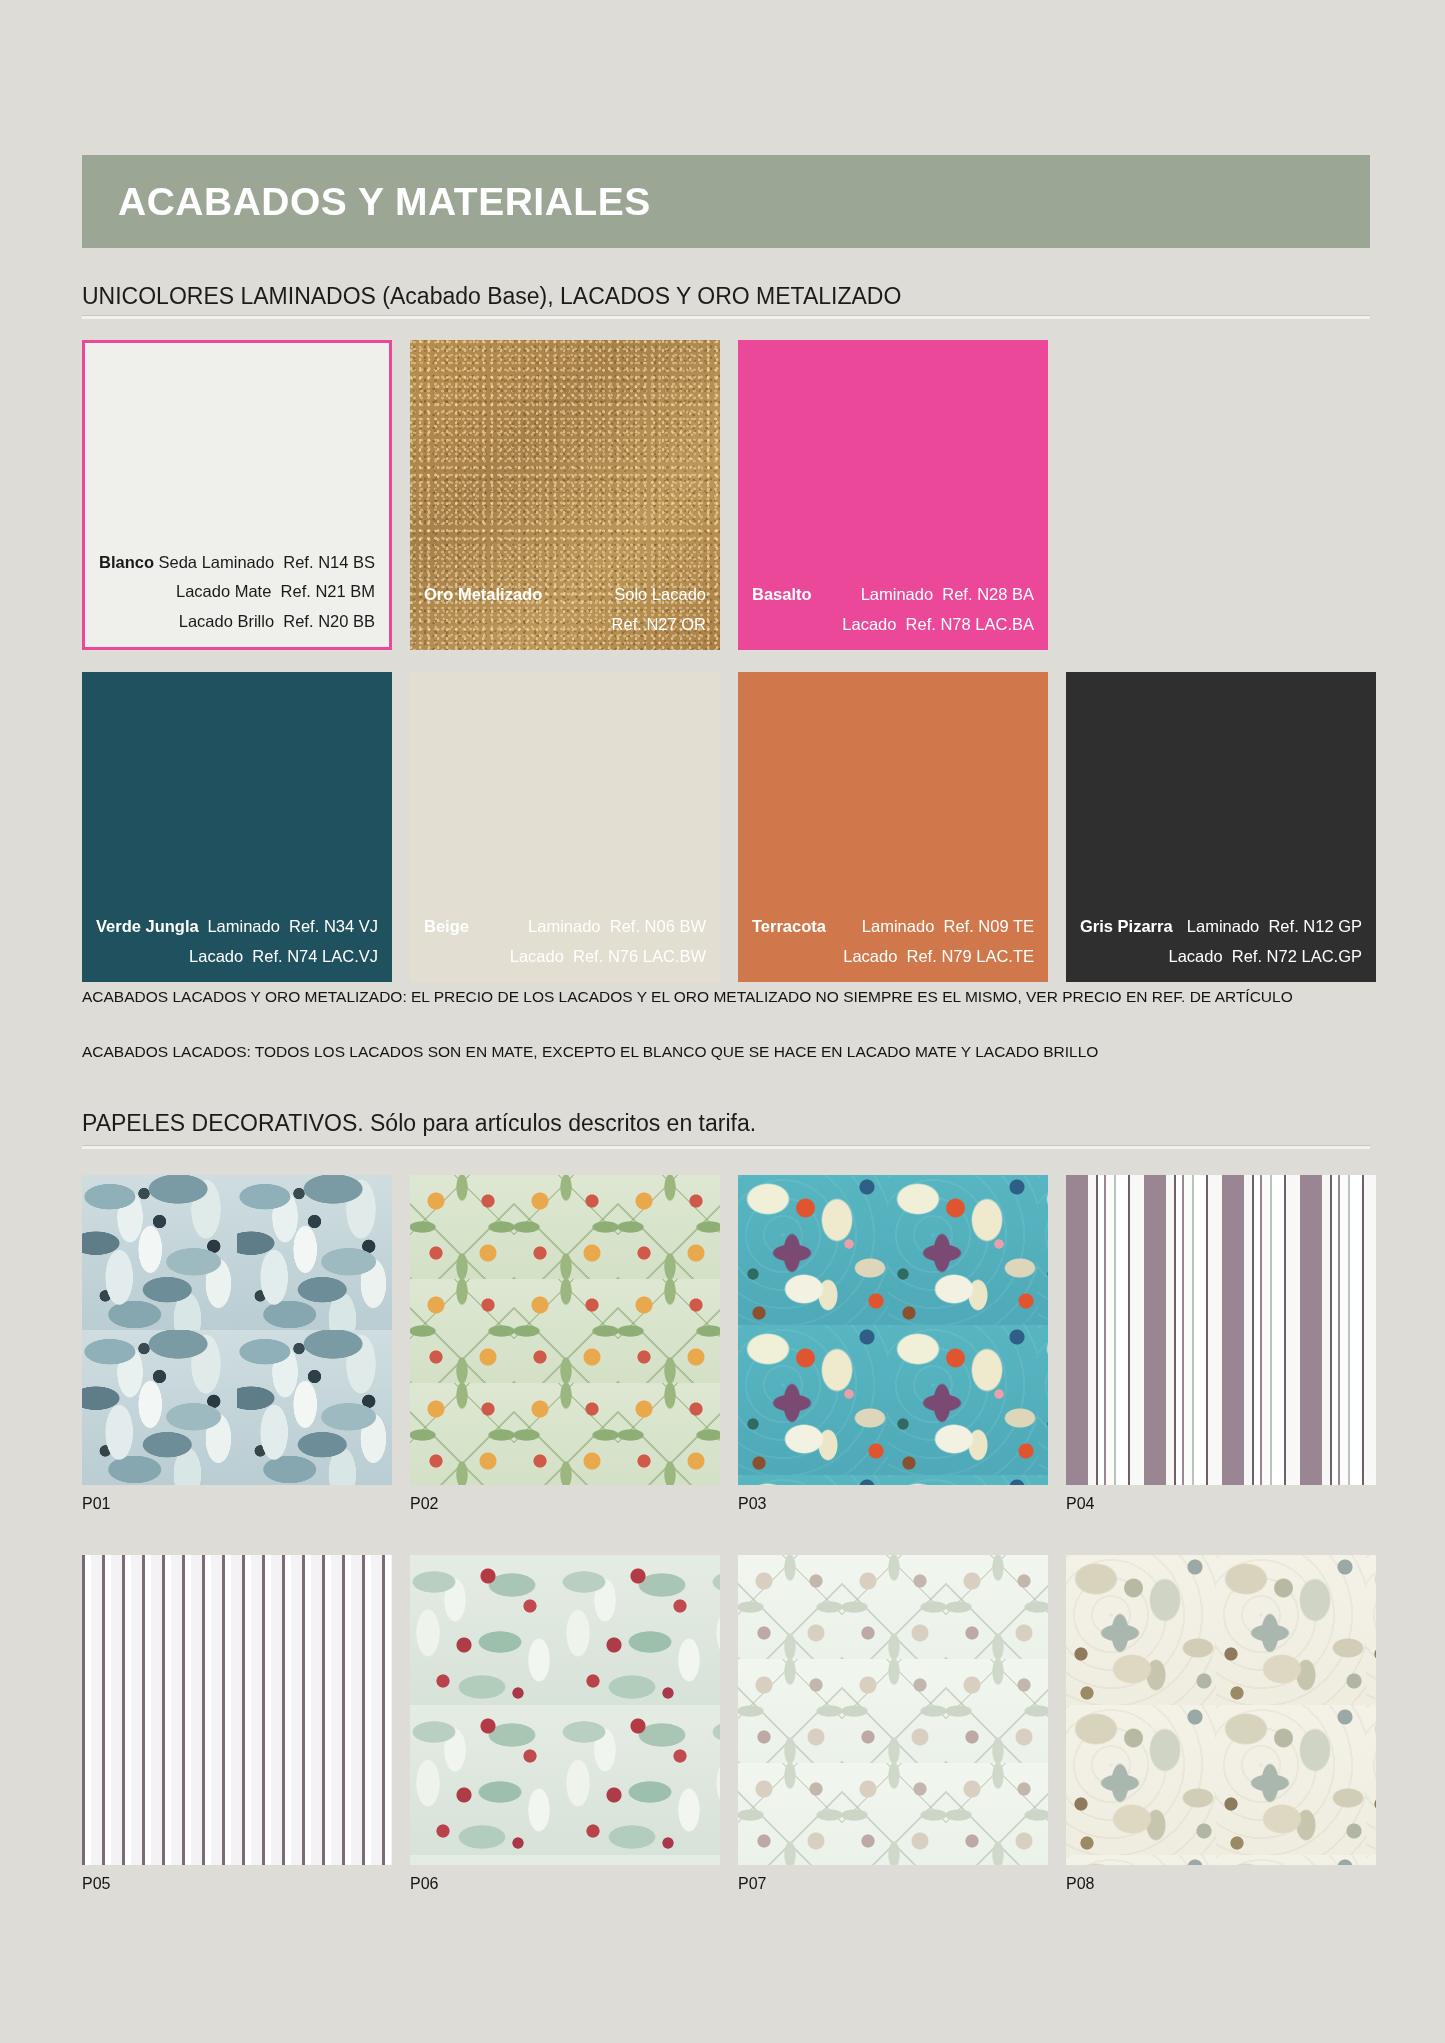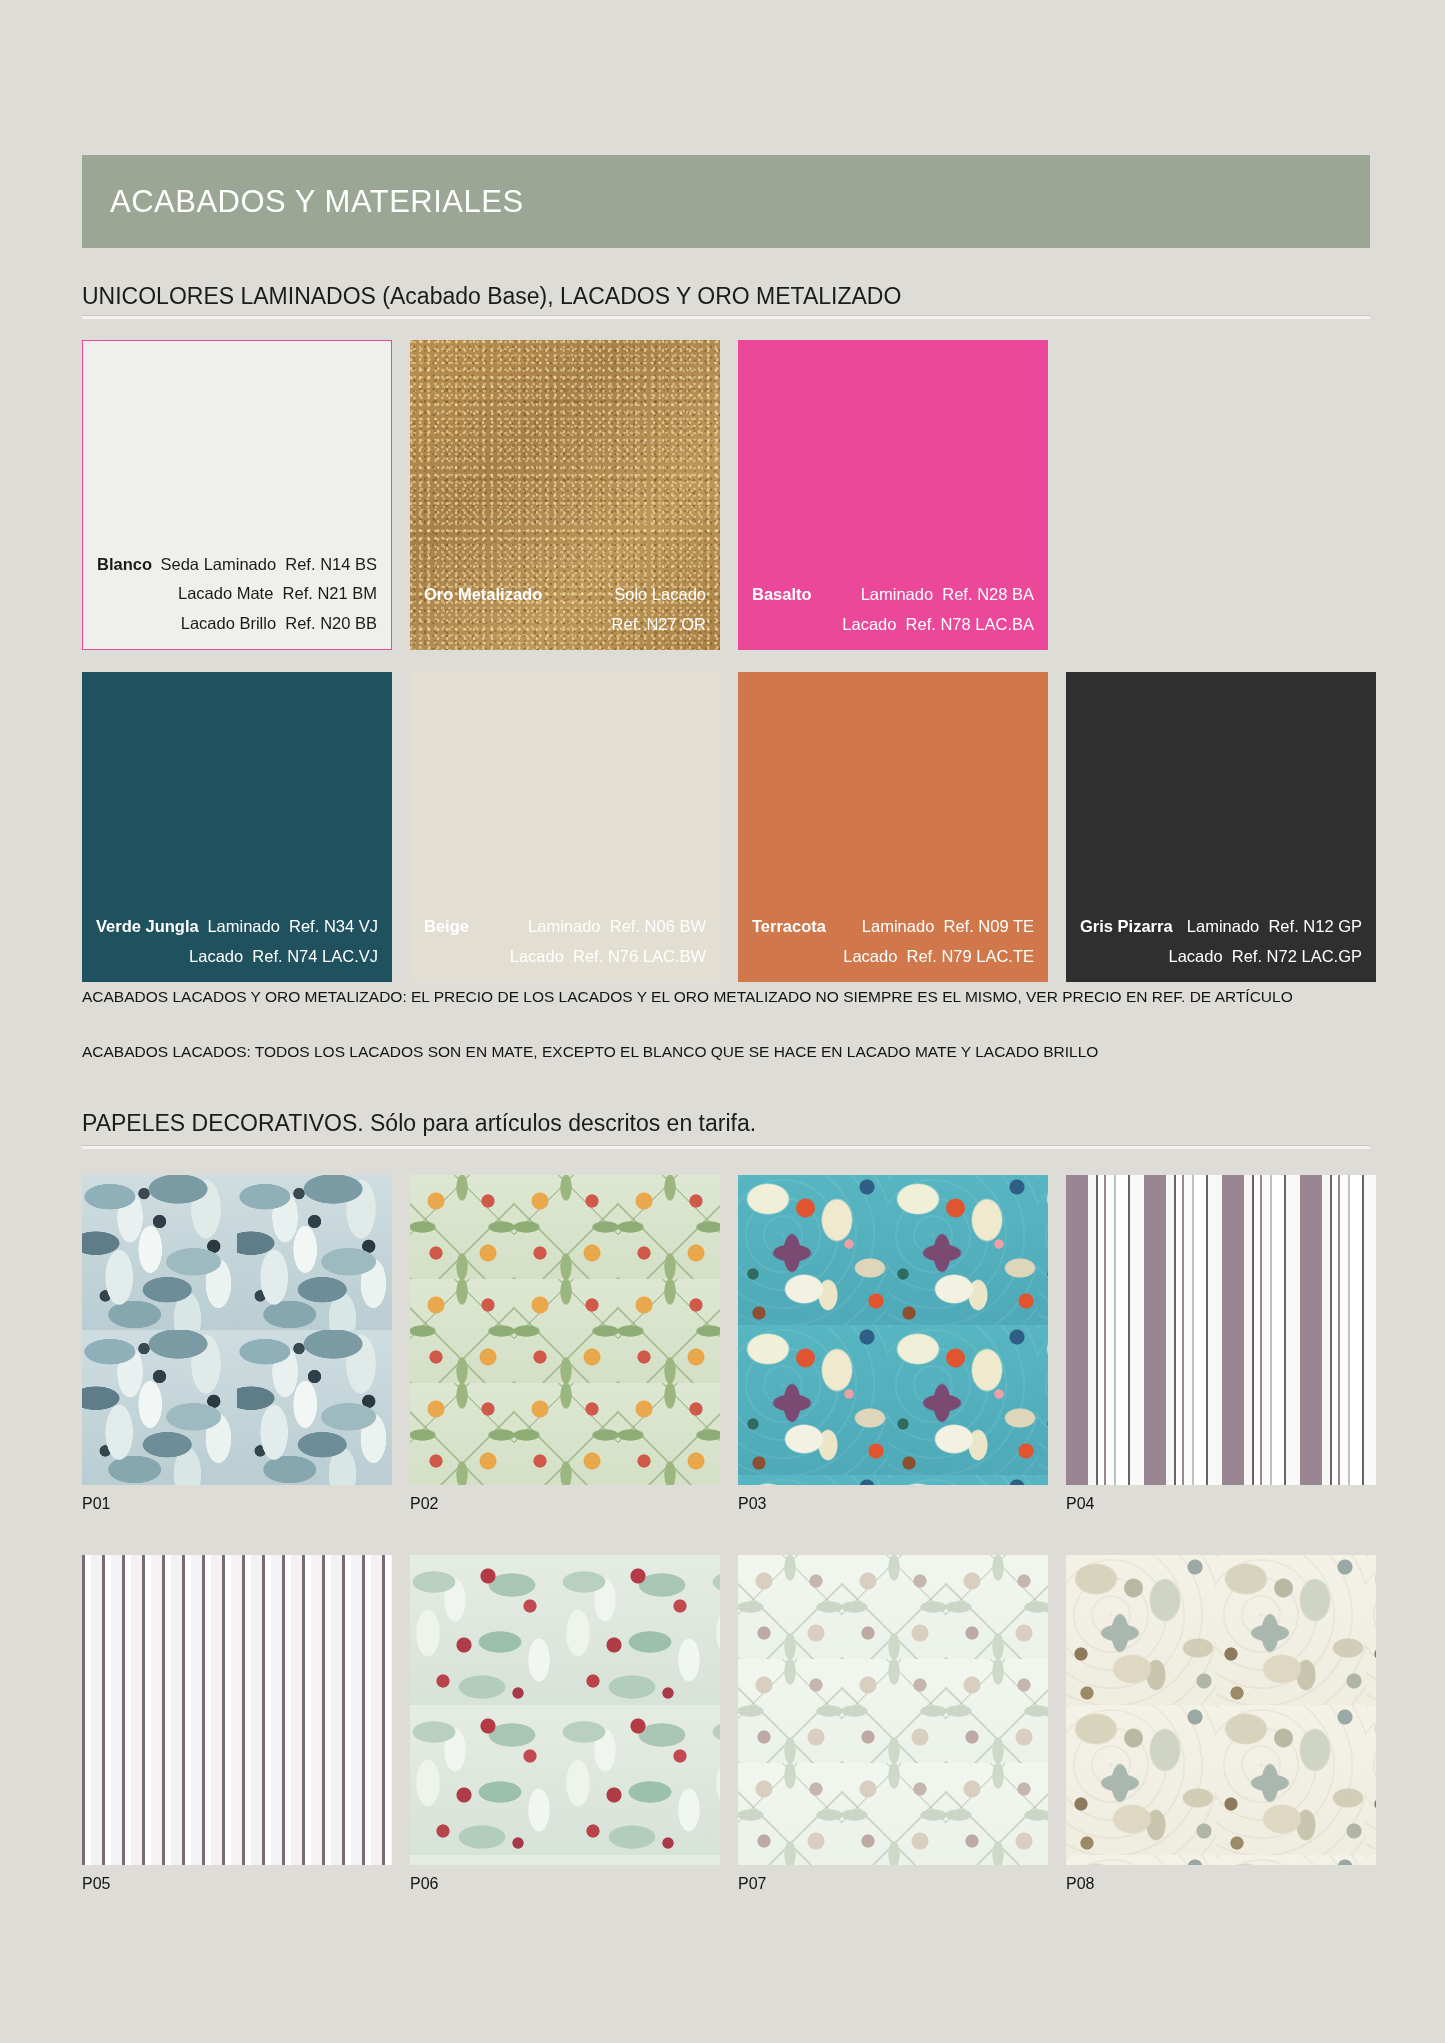--- a/index.html
+++ b/index.html
@@ -29,24 +29,24 @@
     left: 82px;
     top: 155px;
     width: 1288px;
     height: 93px;
     background: #9ba694;
     display: flex;
     align-items: center;
   }
   .header-title {
     color: #ffffff;
-    font-size: 31px;
-    font-weight: normal;
+    font-size: 39px;
+    font-weight: bold;
     letter-spacing: 0.5px;
-    margin-left: 28px;
+    margin-left: 36px;
   }
 
   
   .section-heading {
     position: absolute;
     font-size: 23px;
     color: #1b1b1b;
     white-space: nowrap;
   }
   .section-rule {
@@ -57,21 +57,21 @@
   }
 
   
   .swatch {
     position: absolute;
     width: 310px;
     height: 310px;
     box-sizing: border-box;
   }
   .swatch.bordered {
-    border: 1px solid #ec4899;
+    border: 3px solid #ec4899;
   }
   .swatch-caption {
     position: absolute;
     left: 0;
     right: 0;
     bottom: 14px;
     padding: 0 14px;
     box-sizing: border-box;
     display: flex;
     flex-direction: column;

